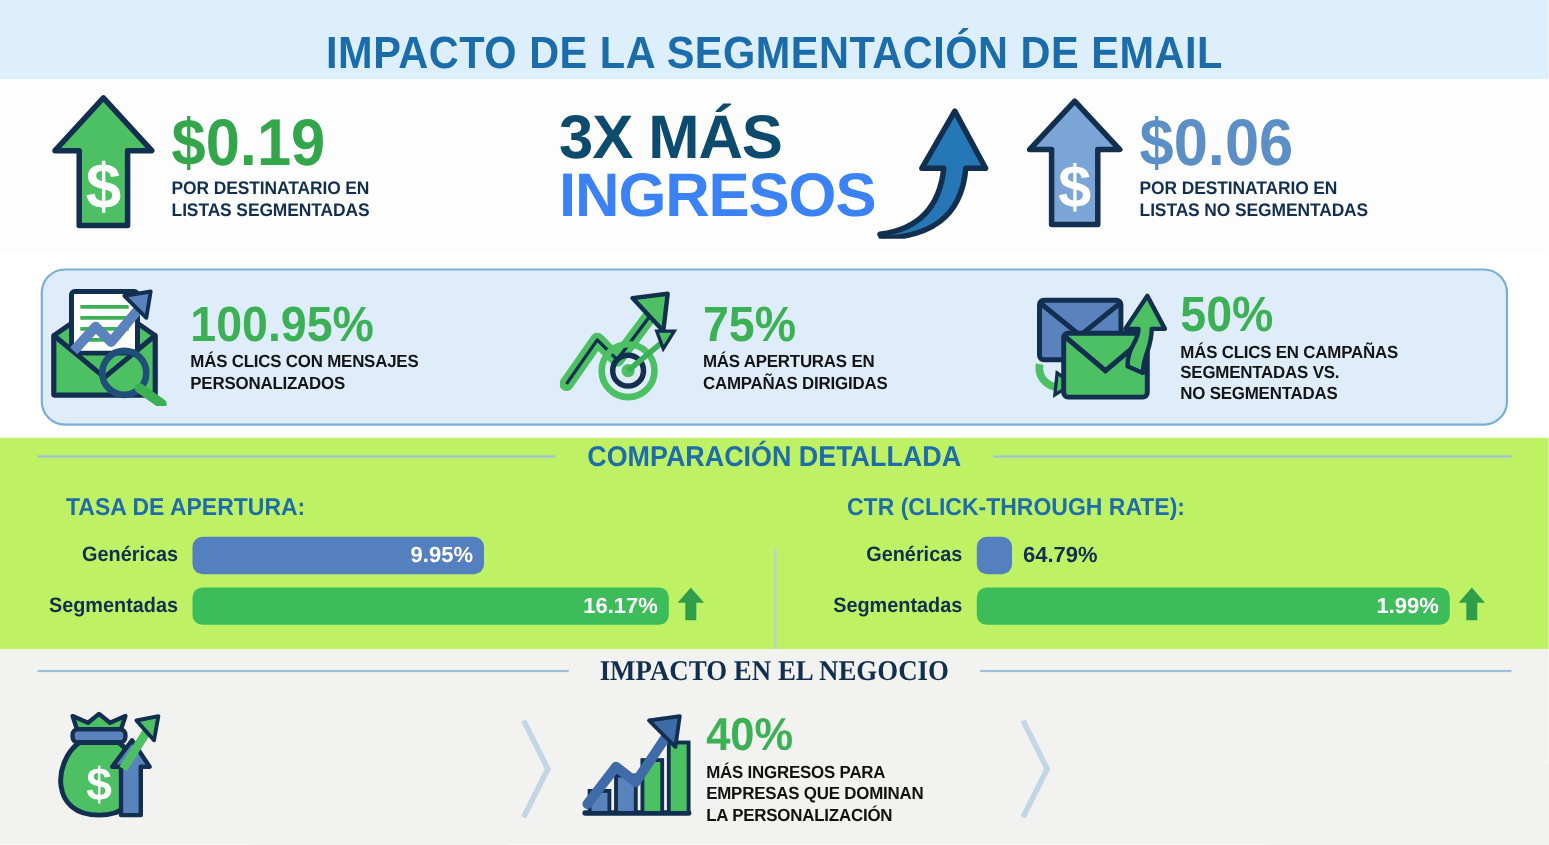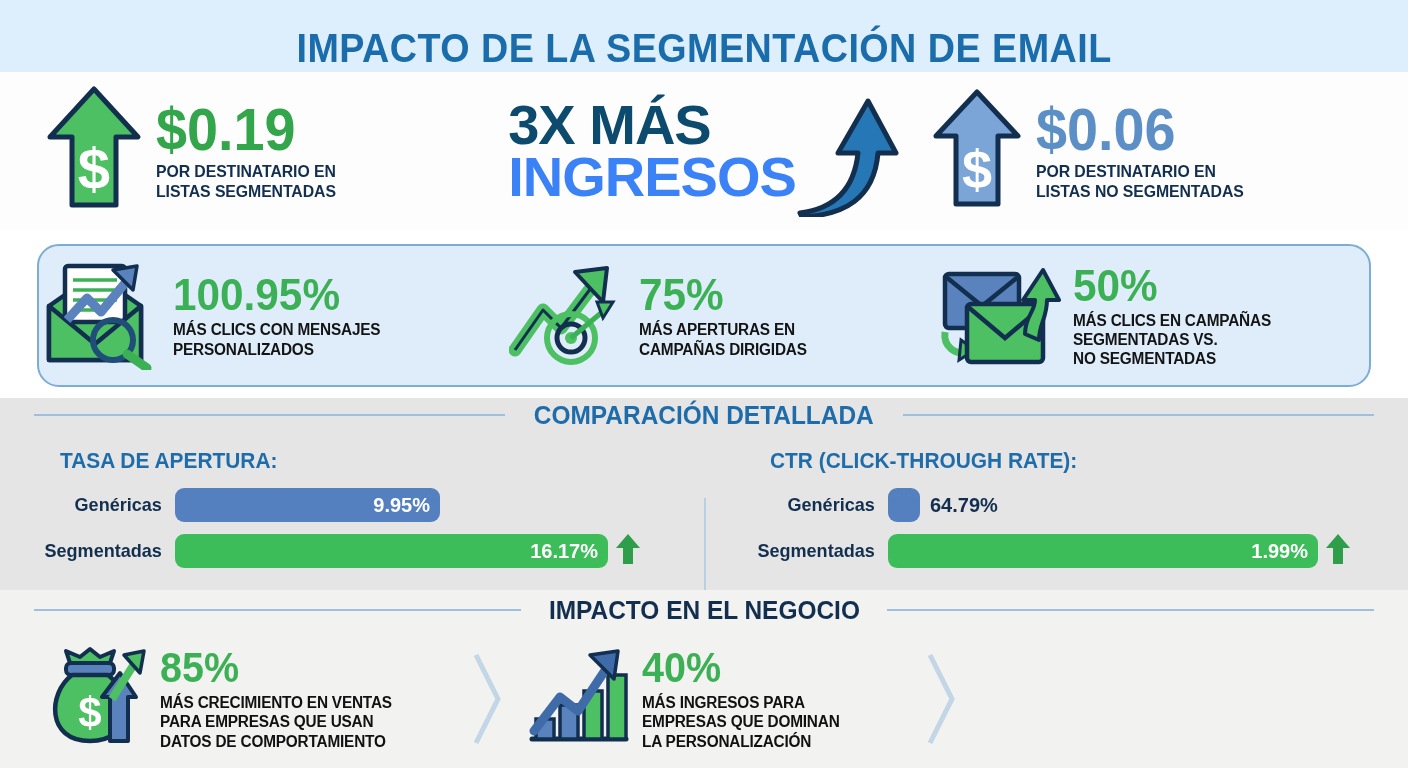--- a/index.html
+++ b/index.html
@@ -84,21 +84,21 @@
   .divider .dtext {
     font-size: 26px; font-weight: 800; letter-spacing: 0px;
     transform: scaleX(0.94);
   }
   .dtext.blue { color: #1f6cab; }
   .dtext.navy { color: #132f4f; }
 
   
   .comparison {
     position: absolute; top: 398px; left: 0; width: 1408px; height: 192px;
-    background: #e5e5e5;
+    background: #bef264;
   }
   .cmp-cols { display: flex; margin-top: 16px; position: relative; }
   .cmp-col { width: 50%; padding-left: 30px; position: relative; }
   .cmp-col.right { padding-left: 36px; }
   .vdivider {
     position: absolute; left: 704px; top: 50px; width: 2px; height: 106px;
     background: #b9cfe3;
   }
   .cmp-title {
     font-size: 22px; font-weight: 800; color: #1f6cab;
@@ -319,48 +319,40 @@
           <svg width="24" height="30" viewBox="0 0 24 30">
               <path d="M12 0 L24 14 L17 14 L17 30 L7 30 L7 14 L0 14 Z" fill="#2f9e4a"></path>
             </svg>
         </span>
       </div>
     </div>
   </div>
 </div>
 
 <div class="business">
-  <div class="divider" style="height:40px;">
+  <div class="divider" style="height:40px;font-family:Liberation Serif, serif;">
     <div class="rule"></div>
     <div class="dtext navy">IMPACTO EN EL NEGOCIO</div>
     <div class="rule"></div>
   </div>
 
   <div class="biz-items">
 
     <div class="biz-item b1">
       <span>
         <svg width="108" height="104" viewBox="0 0 108 104">
           <path d="M30 18 L26 6 L40 12 L50 4 L60 12 L74 6 L70 18 Z" fill="#4cc063" stroke="#132f4f" stroke-width="4" stroke-linejoin="round"></path>
           <rect x="26" y="18" width="48" height="12" rx="5" fill="#5a82bd" stroke="#132f4f" stroke-width="4"></rect>
           <path d="M32 30 C8 48 6 96 50 96 C94 96 92 48 68 30 Z" fill="#4cc063" stroke="#132f4f" stroke-width="4.5" stroke-linejoin="round"></path>
           <text x="50" y="82" font-family="Liberation Sans, sans-serif" font-size="42" font-weight="800" fill="#ffffff" text-anchor="middle">$</text>
           <path d="M70 96 L70 52 L62 52 L80 28 L96 52 L88 52 L88 96 Z" fill="#5a82bd" stroke="#132f4f" stroke-width="4" stroke-linejoin="round"></path>
           <path d="M72 54 L96 16" fill="none" stroke="#4cc063" stroke-width="8"></path>
           <path d="M84 10 L104 6 L100 28 Z" fill="#4cc063" stroke="#132f4f" stroke-width="3.5" stroke-linejoin="round"></path>
         </svg>
       </span>
-      <div>
-        <div class="biz-pct g">85%</div>
-        <div class="biz-sub">
-          <div>MÁS CRECIMIENTO EN VENTAS</div>
-          <div>PARA EMPRESAS QUE USAN</div>
-          <div>DATOS DE COMPORTAMIENTO</div>
-        </div>
-      </div>
     </div>
 
     <div class="chev">
       <svg width="30" height="96" viewBox="0 0 30 96">
           <path d="M4 4 L26 48 L4 92" fill="none" stroke="#c3d6e6" stroke-width="5"></path>
         </svg>
     </div>
 
     <div class="biz-item b2">
       <span>

